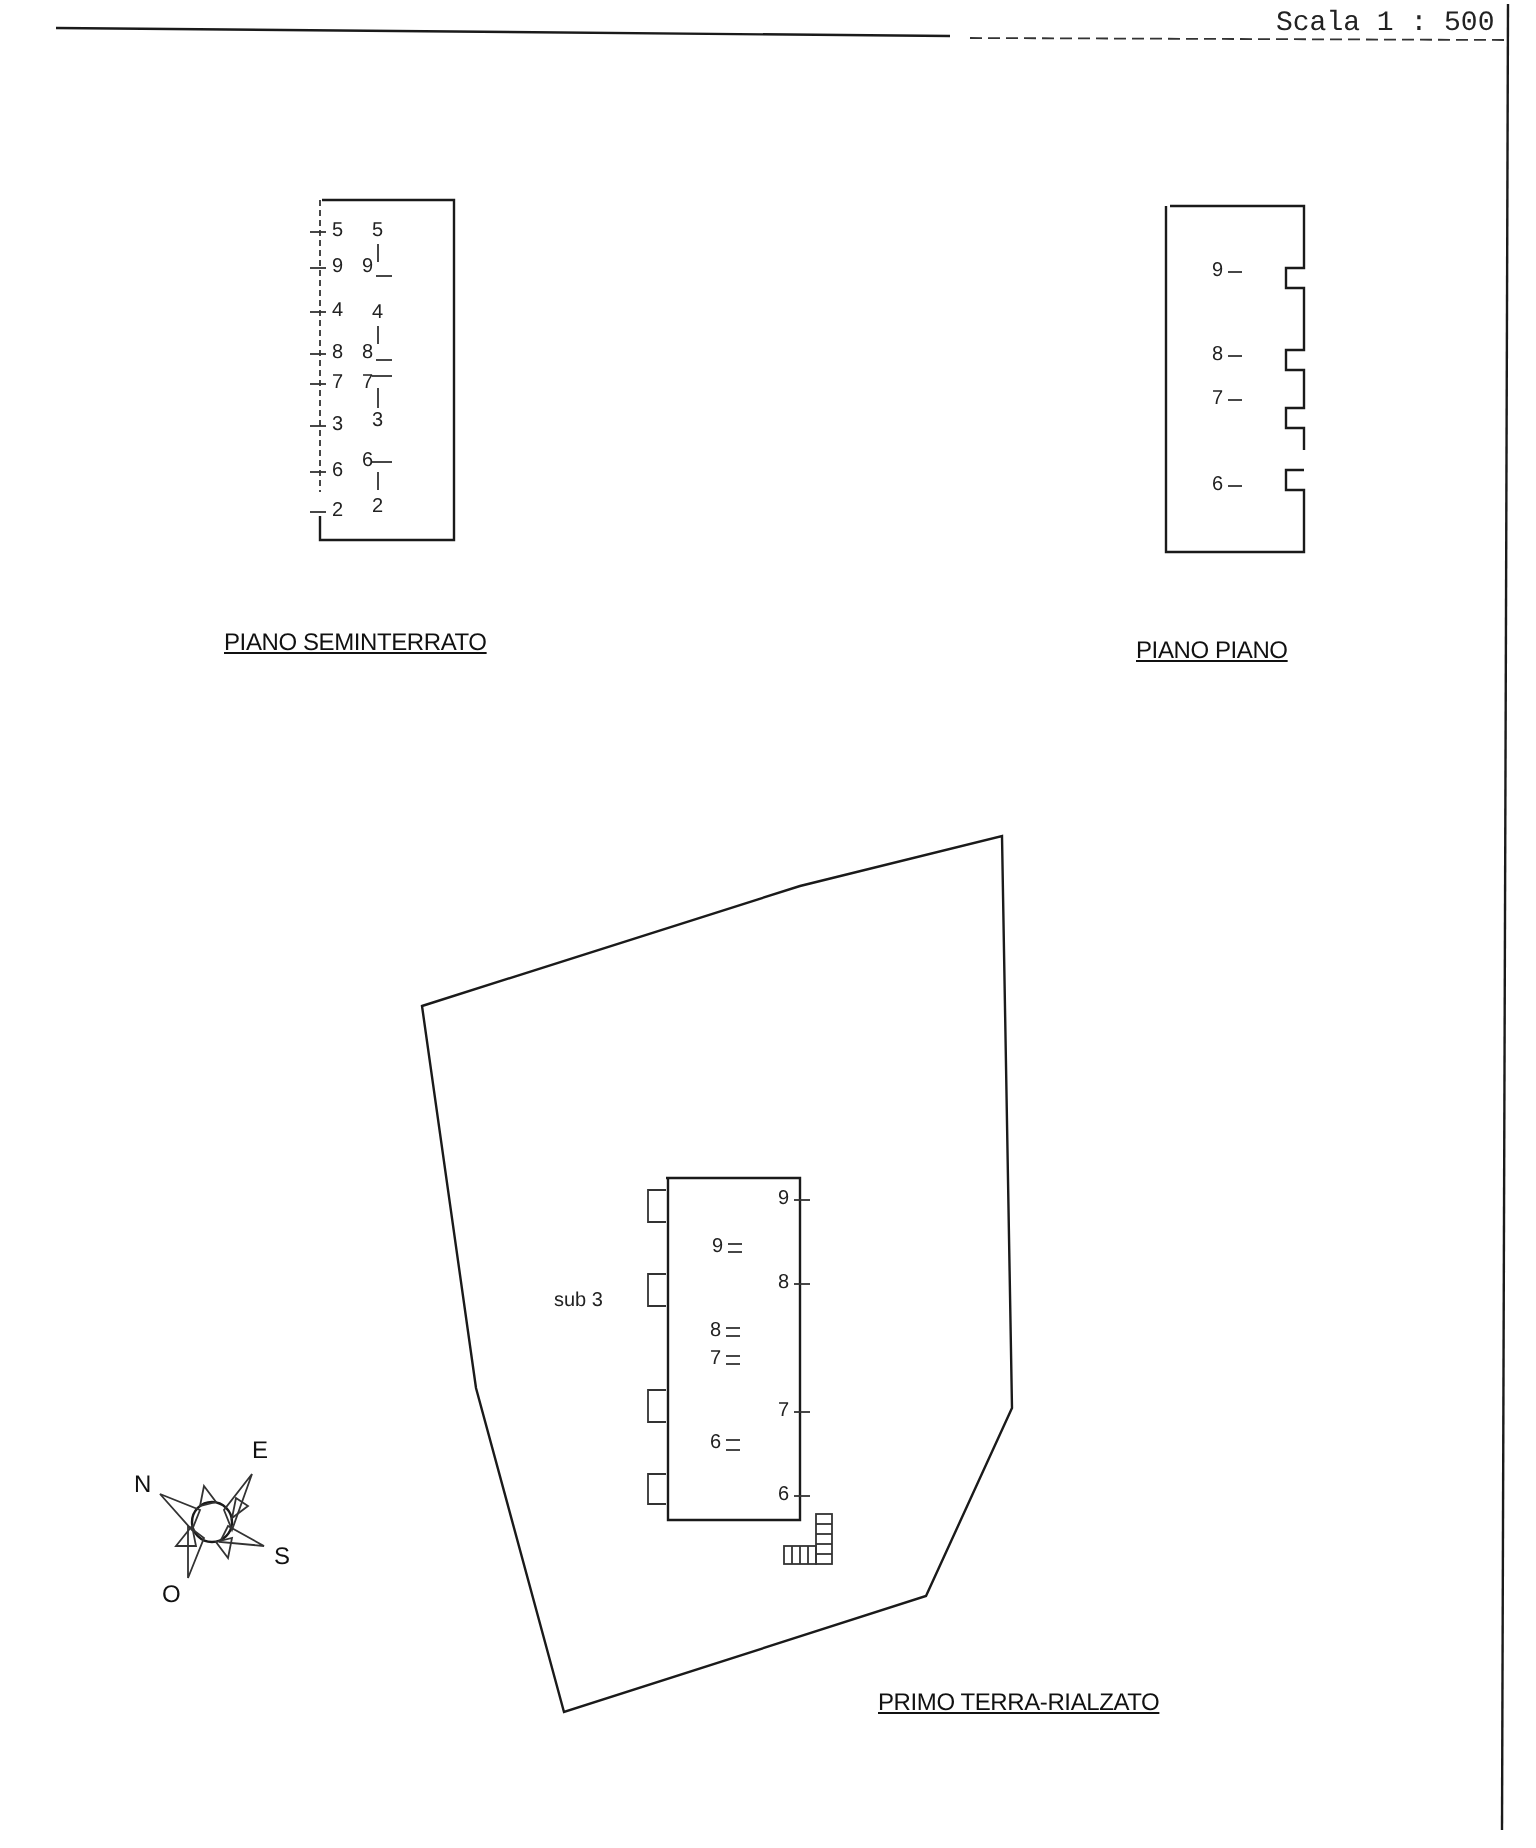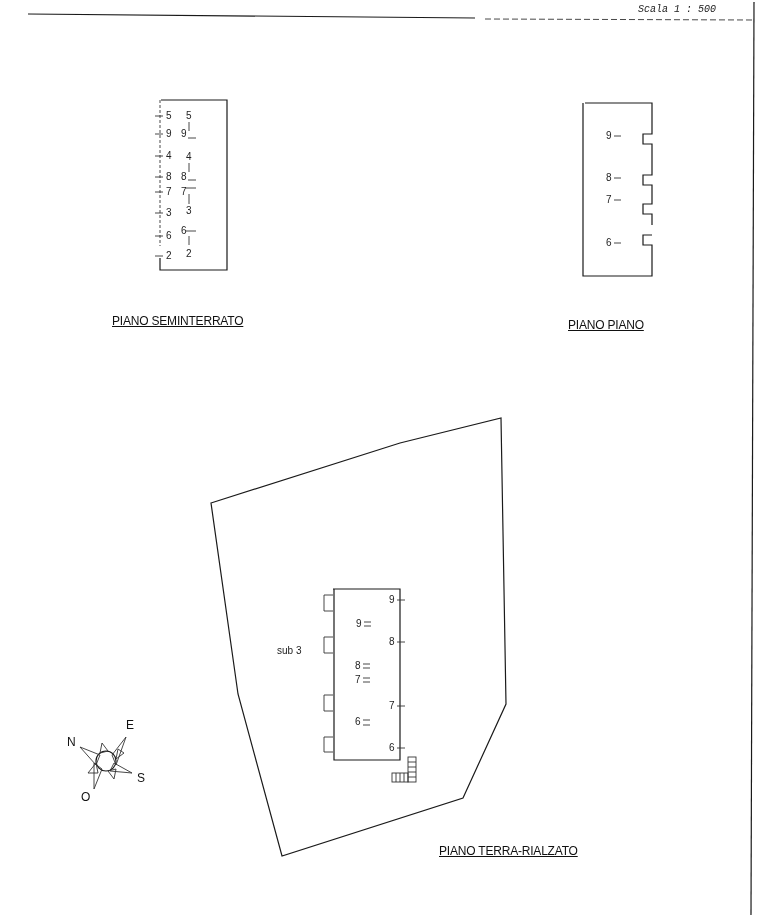--- a/index.html
+++ b/index.html
@@ -2,21 +2,21 @@
 <html><head>
 <meta charset="utf-8">
 <style>
   html, body { margin: 0; padding: 0; background: #ffffff; }
   body { width: 768px; height: 924px; position: relative; overflow: hidden; }
   .sheet { position: absolute; left: 0; top: 0; width: 768px; height: 924px; }
   svg { position: absolute; left: 0; top: 0; }
   .stroke { stroke: #1a1a1a; fill: none; stroke-width: 1.2; }
   .thin { stroke: #333; fill: none; stroke-width: 0.9; }
   .label { position: absolute; font-family: "Liberation Sans", sans-serif; font-size: 12px; color: #111; white-space: nowrap; letter-spacing: -0.2px; text-decoration: underline; }
-  .scale { position: absolute; left: 638px; top: 4px; font-family: "Liberation Mono", monospace; font-size: 10px; color: #222; font-style: italic; }
+  .scale { position: absolute; left: 638px; top: 4px; font-family: "Liberation Mono", monospace; font-size: 14px; color: #222; }
   .sub { position: absolute; font-family: "Liberation Sans", sans-serif; font-size: 10px; color: #222; }
   .compass-letter { position: absolute; font-family: "Liberation Sans", sans-serif; font-size: 12px; color: #111; }
 </style>
 </head>
 <body>
 
 <div class="sheet">
 
   <svg width="768" height="924" viewBox="0 0 768 924">
 
@@ -144,21 +144,21 @@
     <span class="sub" style="left:355px;top:674px">7</span>
     <span class="sub" style="left:355px;top:716px">6</span>
     <span class="sub" style="left:389px;top:594px">9</span>
     <span class="sub" style="left:389px;top:636px">8</span>
     <span class="sub" style="left:389px;top:700px">7</span>
     <span class="sub" style="left:389px;top:742px">6</span>
   </div>
 
   <div class="label" style="left:112px;top:314px">PIANO SEMINTERRATO</div>
   <div class="label" style="left:568px;top:318px">PIANO PIANO</div>
-  <div class="label" style="left:439px;top:844px">PIANO TERRA-RIALZATO</div>
+  <div class="label" style="left:439px;top:844px">PRIMO TERRA-RIALZATO</div>
 
   <div>
     <span class="compass-letter" style="left:67px;top:735px">N</span>
     <span class="compass-letter" style="left:126px;top:718px">E</span>
     <span class="compass-letter" style="left:137px;top:771px">S</span>
     <span class="compass-letter" style="left:81px;top:790px">O</span>
   </div>
 
 </div>
 

